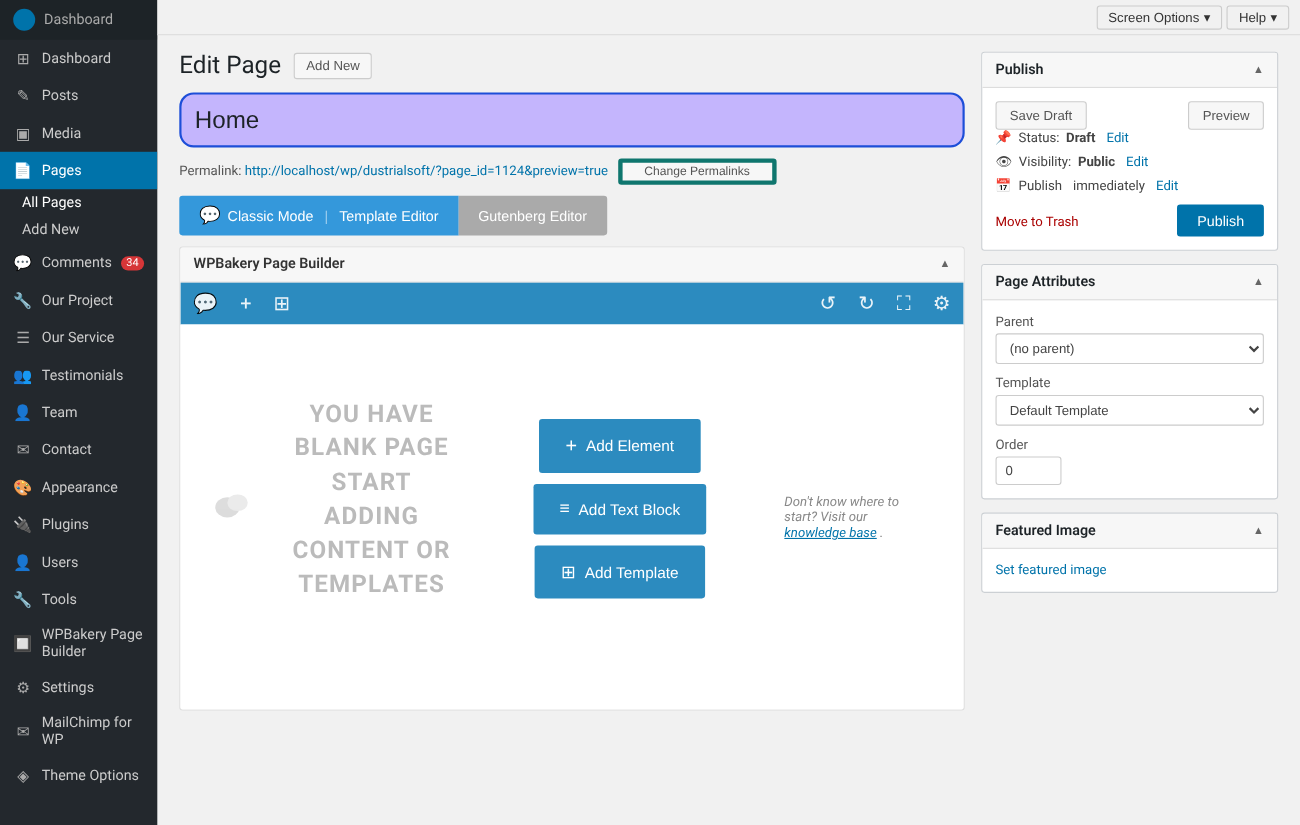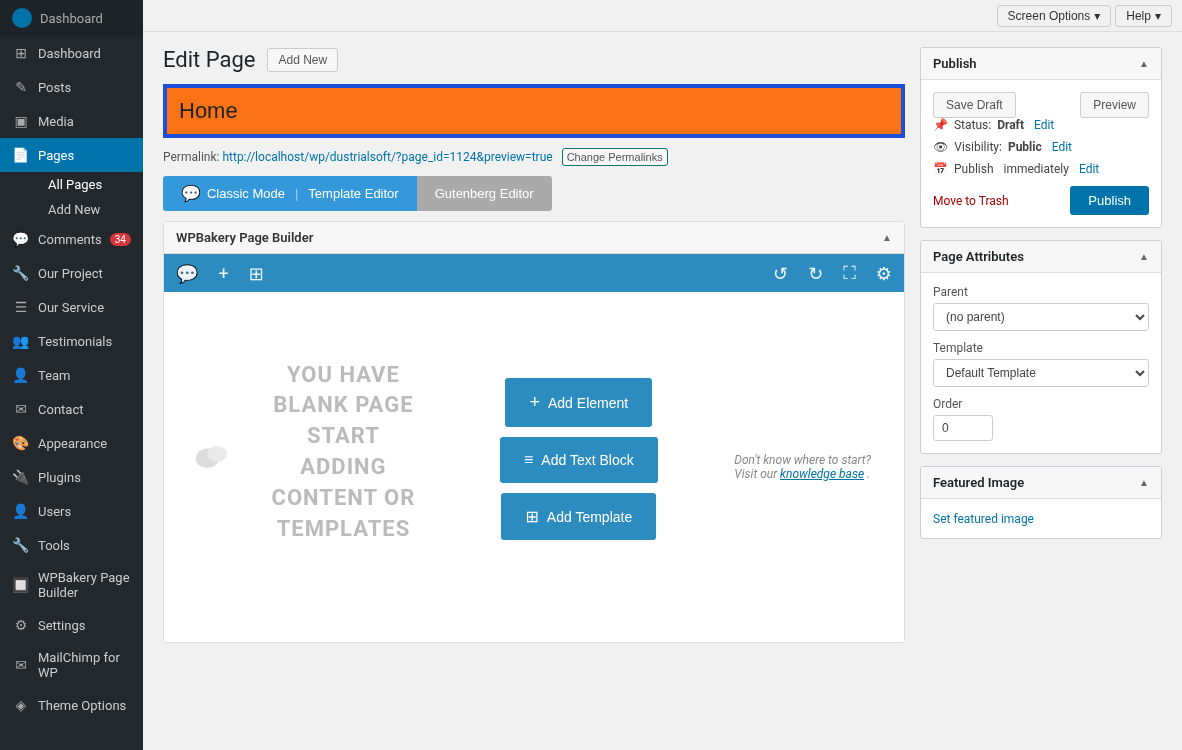--- a/index.html
+++ b/index.html
@@ -47,21 +47,21 @@
     .sidebar-item .icon { width: 18px; height: 18px; flex-shrink: 0; display: flex; align-items: center; justify-content: center; font-size: 14px; color: #aaa; }
     .sidebar-item.active .icon { color: #fff; }
     .sidebar-item .badge {
       background: #d63638;
       color: #fff;
       border-radius: 10px;
       font-size: 10px;
       padding: 1px 5px;
       margin-left: auto;
     }
-    .sidebar-submenu { padding-left: 40px; text-align: right; }
+    .sidebar-submenu { padding-left: 12px; text-align: right; }
     .sidebar-submenu .sidebar-item { padding: 5px 8px; font-size: 13px; }
     .sidebar-submenu .sidebar-item.active-sub { color: #fff; }
 
     
     #main {
       flex: 1;
       display: flex;
       flex-direction: column;
       overflow: hidden;
     }
@@ -115,23 +115,23 @@
       border: 1px solid #ccc;
       border-radius: 3px;
       padding: 4px 10px;
       font-size: 12px;
       cursor: pointer;
       color: #555;
     }
 
     
     .title-box {
-      background: #f97316;
-      border: 4px solid #1d4ed8;
-      border-radius: 0;
+      background: #c4b5fd;
+      border: 2px solid #1d4ed8;
+      border-radius: 13px;
       padding: 10px 12px;
       margin-bottom: 10px;
       width: 100%;
     }
     .title-input {
       width: 100%;
       font-size: 22px;
       border: none;
       outline: none;
       color: #1d2327;
@@ -140,23 +140,23 @@
 
     
     .permalink {
       font-size: 12px;
       color: #555;
       margin-bottom: 10px;
     }
     .permalink a { color: #0073aa; text-decoration: none; }
     .change-perma-btn {
       background: #f7f7f7;
-      border: 1px solid #0f766e;
-      border-radius: 3px;
-      padding: 2px 4px;
+      border: 4px solid #0f766e;
+      border-radius: 3px;
+      padding: 2px 20px;
       font-size: 11px;
       cursor: pointer;
       color: #555;
       margin-left: 6px;
     }
 
     
     .editor-btns {
       display: flex;
       gap: 0;
@@ -255,21 +255,21 @@
     }
     .help-text {
       font-size: 12px;
       color: #888;
       font-style: italic;
     }
     .help-text a { color: #0073aa; }
 
     
     #right-panel {
-      width: 242px;
+      width: 270px;
       flex-shrink: 0;
       display: flex;
       flex-direction: column;
       gap: 12px;
     }
 
     .meta-box {
       background: #fff;
       border: 1px solid #ccd0d4;
       border-radius: 3px;

